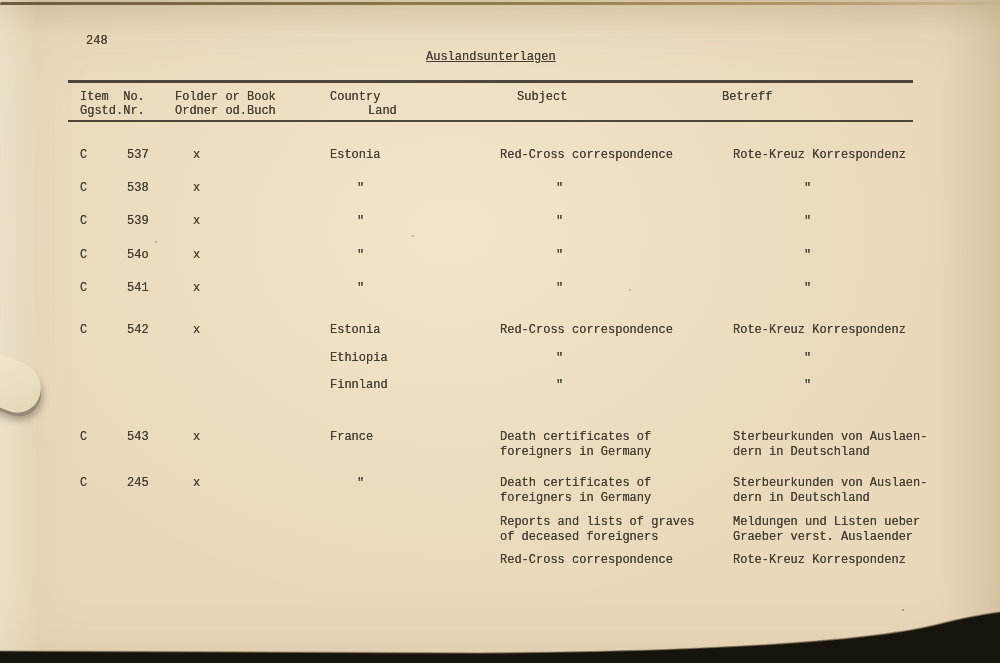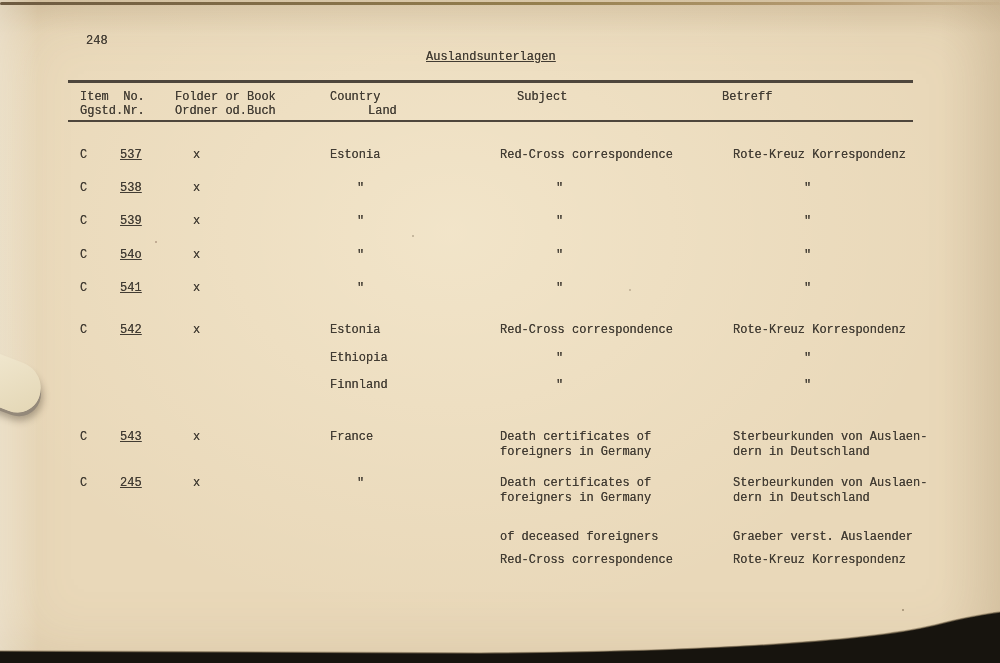--- a/index.html
+++ b/index.html
@@ -54,21 +54,21 @@
     border-bottom:1.5px solid #4a4336;padding-bottom:1px;
   }
   #doc-subtitle{position:absolute;left:426px;top:50px;text-decoration:underline;}
 
   .rule{position:absolute;left:68px;width:845px;background:#4e463c;height:2.5px;}
   #rule-top{top:80px;}
   #rule-header-bottom{top:120px;height:2px;}
 
   
   .c-item{left:80px;}
-  .c-no{left:120px;text-decoration:underline;}
+  .c-no{left:127px;}
   .c-folder{left:193px;}
   .c-country{left:330px;}
   .c-subject{left:500px;}
   .c-betreff{left:717px;padding-left:16px;}
   .c-country.ditto{left:357px;}
   .c-subject.ditto{left:556px;}
   .c-betreff.ditto{left:788px;}
 
   .h-subject{left:517px;}
   .h-betreff{left:722px;}
@@ -186,20 +186,24 @@
       <span class="tcell ink c-no">245</span>
       <span class="tcell ink c-folder">x</span>
       <span class="tcell ink c-country ditto">"</span>
       <span class="tcell ink c-subject">Death certificates of</span>
       <span class="tcell ink c-betreff">Sterbeurkunden von Auslaen-</span>
     </div>
     <div class="tline" style="top:491px">
       <span class="tcell ink c-subject">foreigners in Germany</span>
       <span class="tcell ink c-betreff">dern in Deutschland</span>
     </div>
+    <div class="tline" style="top:515px">
+      <span class="tcell ink c-subject">Reports and lists of graves</span>
+      <span class="tcell ink c-betreff">Meldungen und Listen ueber</span>
+    </div>
     <div class="tline" style="top:530px">
       <span class="tcell ink c-subject">of deceased foreigners</span>
       <span class="tcell ink c-betreff">Graeber verst. Auslaender</span>
     </div>
     <div class="tline" style="top:553px">
       <span class="tcell ink c-subject">Red-Cross correspondence</span>
       <span class="tcell ink c-betreff">Rote-Kreuz Korrespondenz</span>
     </div>
 
     <svg id="bottom-backdrop" width="1000" height="663" viewBox="0 0 1000 663">

